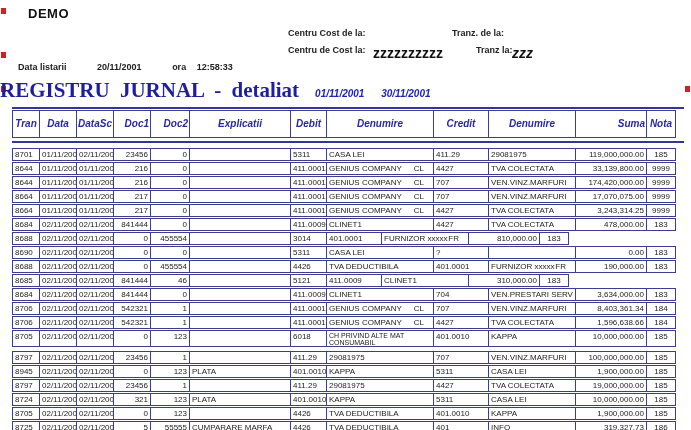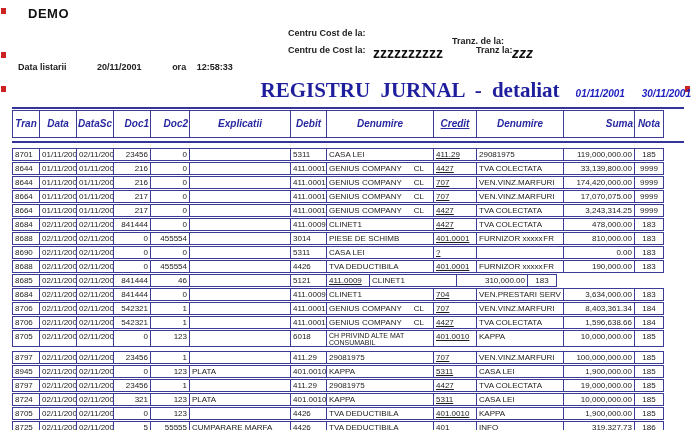--- a/index.html
+++ b/index.html
@@ -5,60 +5,60 @@
   html,body{margin:0;padding:0;}
   body{width:691px;height:430px;background:#ffffff;position:relative;overflow:hidden;
        font-family:"Liberation Sans",sans-serif;color:#1b1b1b;}
   .abs{position:absolute;}
   #brand{left:28px;top:6px;font-size:13px;font-weight:bold;letter-spacing:.5px;color:#111;}
   .marker{width:5px;height:6px;background:#c22;}
   .flabel{font-size:9px;font-weight:bold;color:#222;}
   .fvalue{font-size:14px;font-weight:bold;color:#111;}
   #printinfo{left:18px;top:62px;font-size:9px;font-weight:bold;color:#222;}
   #printinfo span{margin-right:0;}
-  #title-row{left:0;top:78px;width:691px;display:flex;justify-content:flex-end;align-items:baseline;}
+  #title-row{left:0;top:78px;width:691px;display:flex;justify-content:flex-start;align-items:baseline;}
   #report-title{font-family:"Liberation Serif",serif;font-size:21px;font-weight:bold;
                 color:#1f1f9e;word-spacing:5px;}
   .period{font-size:10px;font-weight:bold;font-style:italic;color:#2020c0;margin-left:16px;}
   .period span{margin-left:14px;}
 
   #table{left:12px;top:107px;width:672px;}
   .rule{height:2px;background:#34349a;}
   .hrow,.trow{display:flex;align-items:stretch;}
   .hrow{margin-top:1px;}
   .midrule{margin-top:3px;}
   .tbody{margin-top:5px;}
   .cell{box-sizing:border-box;border:1px solid #3c3c96;margin-right:-1px;
         min-height:13px;padding:0 2px;font-size:8px;line-height:11px;
         overflow:hidden;white-space:nowrap;color:#222;}
   .hc{min-height:28px;line-height:26px;font-size:10px;font-weight:bold;font-style:italic;
       color:#2828a0;text-align:center;padding:0 1px;}
   .trow{margin-bottom:1px;}
   .trow.gap{margin-top:4px;}
   .c0{width:28px;} .c1{width:38px;} .c2{width:38px;} .c3{width:38px;text-align:right;}
   .c4{width:40px;text-align:right;} .c5{width:102px;} .c6{width:37px;}
-  .c7{width:108px;display:flex;} .c8{width:44px;text-decoration:underline;} .c9{width:88px;display:flex;}
+  .c7{width:108px;display:flex;} .c8{width:56px;} .c9{width:88px;display:flex;}
   .c10{width:72px;text-align:right;} .c11{width:30px;text-align:center;margin-right:0;}
   .hc.c7,.hc.c9{display:block;}
   .nm{overflow:hidden;white-space:nowrap;}
   .tag{margin-left:auto;padding-right:7px;}
   .cell.wrap{white-space:normal;font-size:7px;line-height:7px;padding-top:1px;}
 </style>
 </head>
 <body>
 
 <div id="brand" class="abs">DEMO</div>
 
 <div class="abs marker" style="left:1px;top:8px;"></div>
 <div class="abs marker" style="left:1px;top:52px;"></div>
 <div class="abs marker" style="left:1px;top:86px;"></div>
 <div class="abs marker" style="left:685px;top:86px;"></div>
 
 <div class="abs flabel" style="left:288px;top:28px;">Centru Cost de la:</div>
-<div class="abs flabel" style="left:452px;top:36px;">Tranz. de la:</div>
+<div class="abs flabel" style="left:452px;top:28px;">Tranz. de la:</div>
 <div class="abs flabel" style="left:288px;top:45px;">Centru de Cost la:</div>
 <div class="abs fvalue" style="left:373px;top:45px;">zzzzzzzzzz</div>
 <div class="abs flabel" style="left:476px;top:45px;">Tranz la:</div>
 <div class="abs fvalue" style="left:512px;top:45px;font-style:italic;">zzz</div>
 
 <div id="printinfo" class="abs">
   <span>Data listarii</span>
   <span style="margin-left:28px;">20/11/2001</span>
   <span style="margin-left:28px;">ora</span>
   <span style="margin-left:8px;">12:58:33</span>
@@ -203,23 +203,20 @@
         <div class="cell c11">183</div>
       </div>
       <div class="trow">
         <div class="cell c0">8688</div>
         <div class="cell c1">02/11/2001</div>
         <div class="cell c2">02/11/2001</div>
         <div class="cell c3">0</div>
         <div class="cell c4">455554</div>
         <div class="cell c5"></div>
         <div class="cell c6">3014</div>
-        <div class="cell c7">
-          <span class="nm">PIESE DE SCHIMB</span>
-        </div>
         <div class="cell c8">401.0001</div>
         <div class="cell c9">
           <span class="nm">FURNIZOR   xxxxxxxx</span>
           <span class="tag">FR</span>
         </div>
         <div class="cell c10">810,000.00</div>
         <div class="cell c11">183</div>
       </div>
       <div class="trow">
         <div class="cell c0">8690</div>

